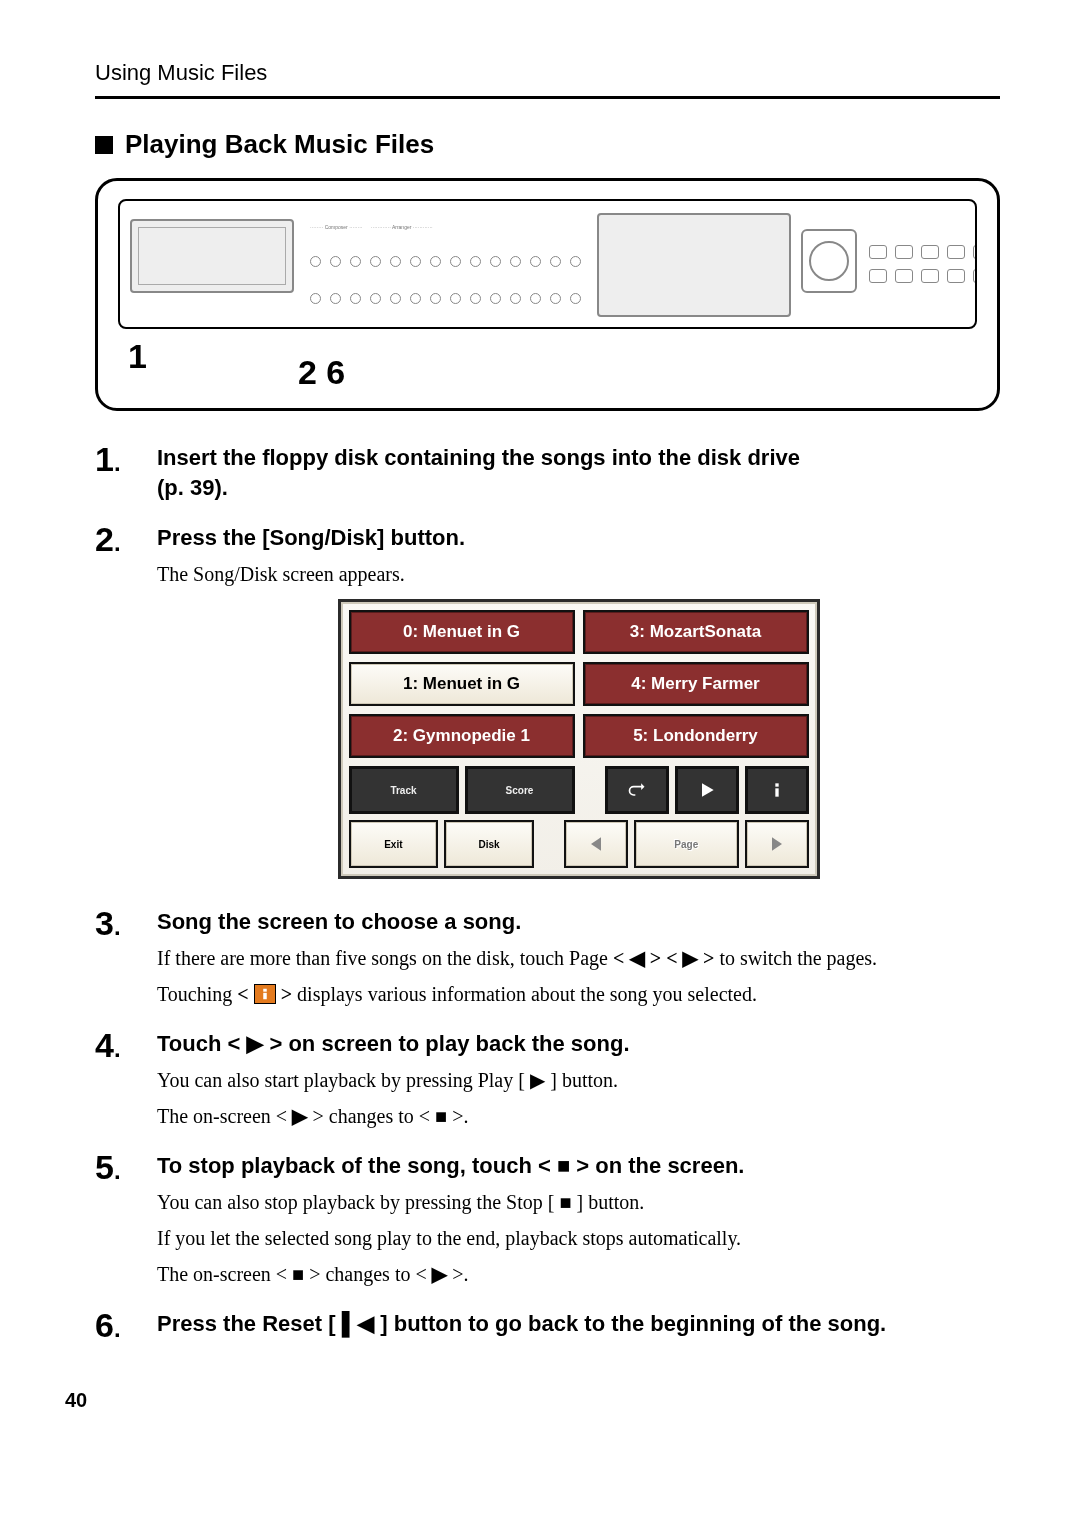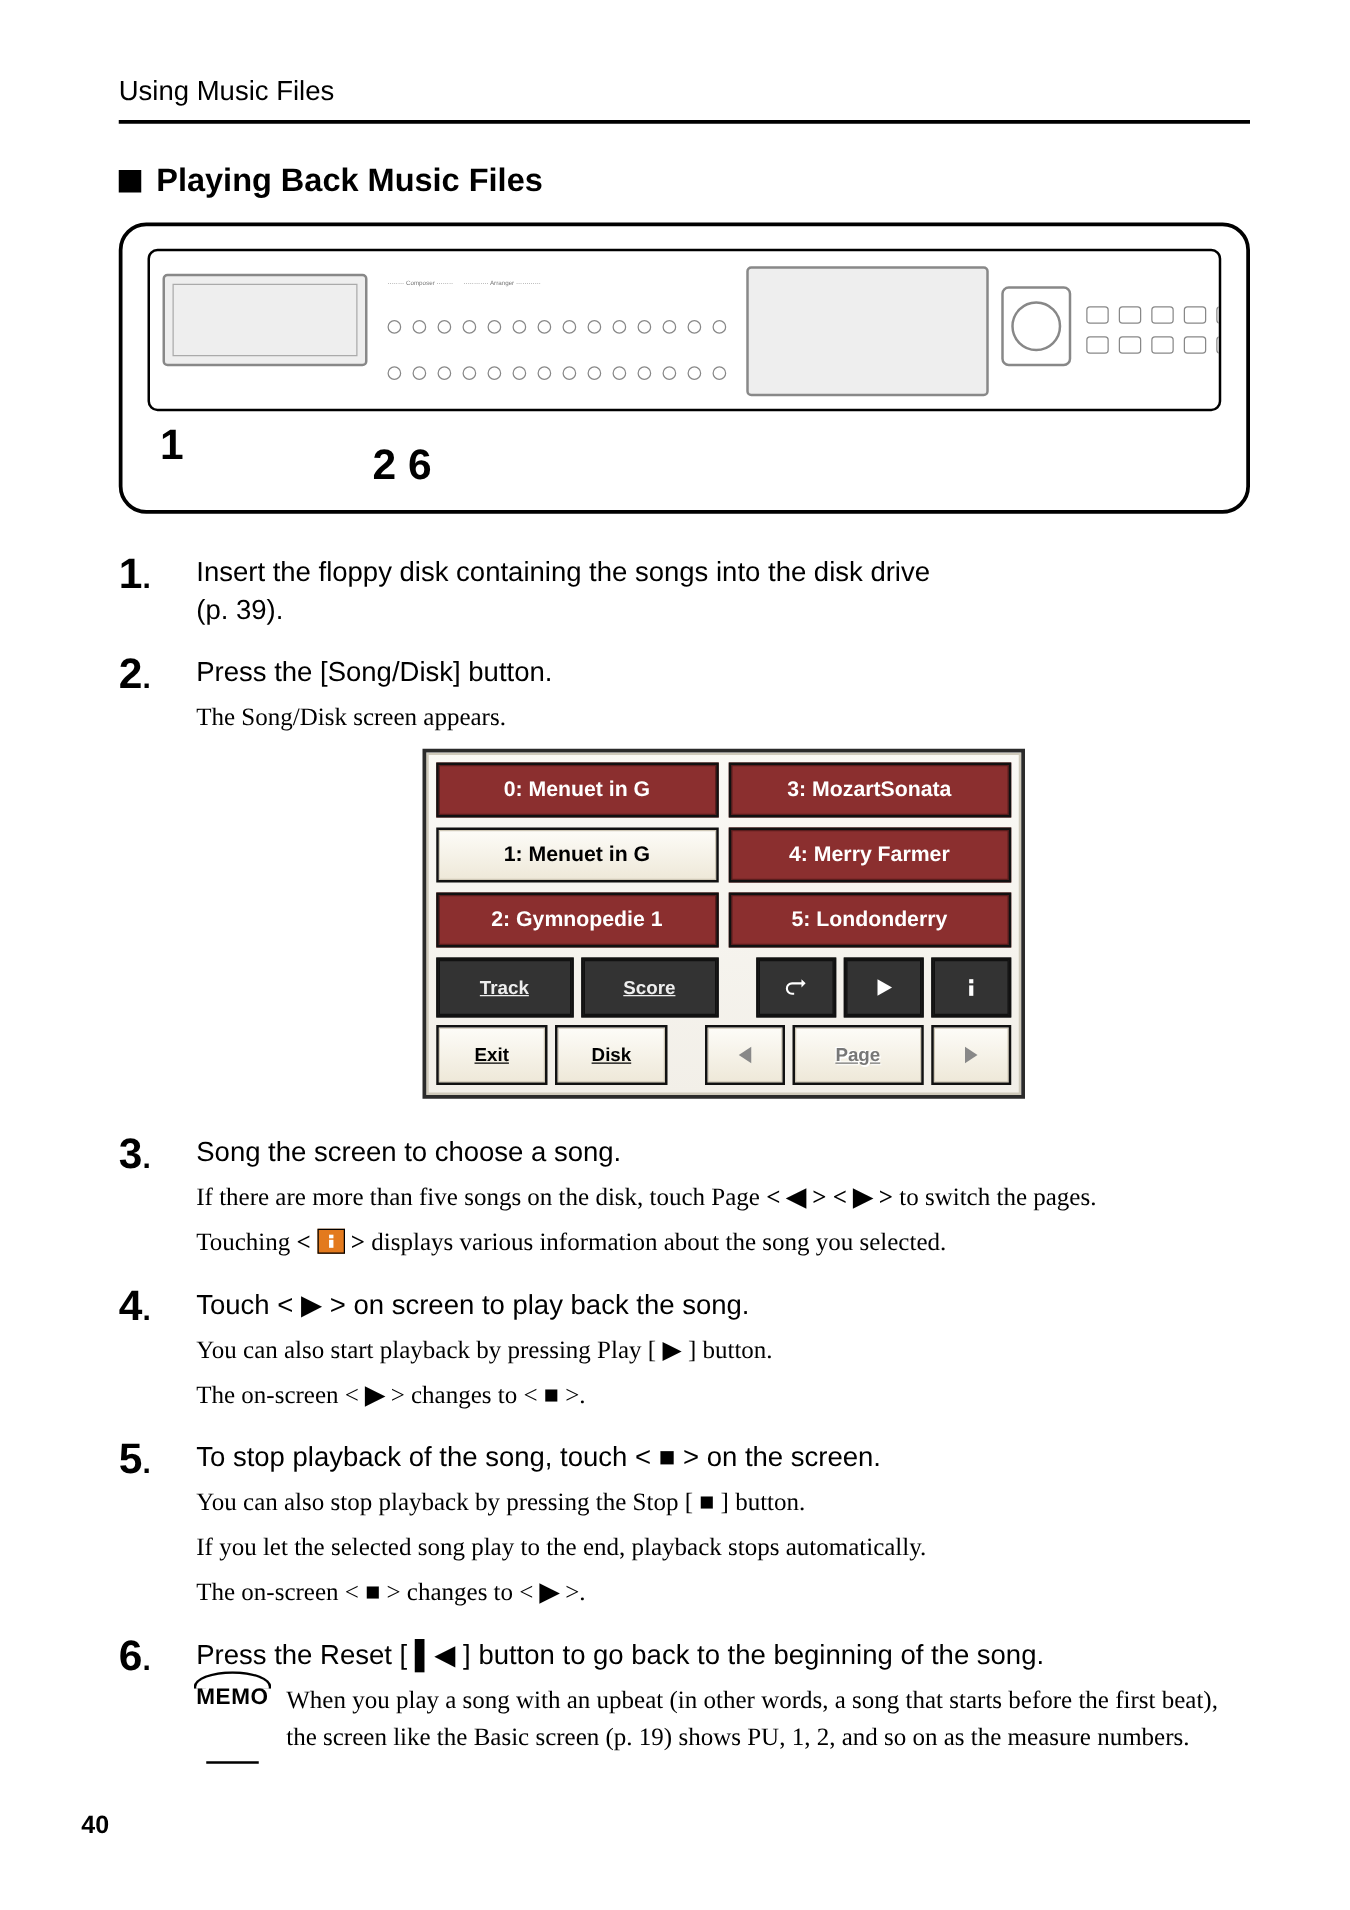--- a/index.html
+++ b/index.html
@@ -105,21 +105,21 @@
     font-size: 34px;
     width: 62px;
     flex: 0 0 62px;
     line-height: 32px;
     margin-left: -62px;
   }
   .step-num .dot-after { font-size: 24px; }
   .step-body { flex:1; }
   .step-head {
     font-family: Arial, Helvetica, sans-serif;
-    font-weight: normal;
+    font-weight: bold;
     font-size: 22px;
     line-height: 30px;
   }
   .step-text {
     font-size: 20px;
     line-height: 30px;
     margin-top: 6px;
   }
   .memo-row { display:flex; gap:14px; margin-top: 6px;}
   .memo-badge {
@@ -171,29 +171,28 @@
     color: #fff;
     box-shadow: inset 0 0 0 1px #5a1c1c;
   }
   .sim-row {
     display:flex;
     gap:6px;
   }
   .pill {
     border: 2px solid #111;
     padding: 7px 6px;
-    font-size: 15px;
+    font-size: 10px;
     font-weight: bold;
     text-align: left;
     flex:1;
     background: linear-gradient(#fdfcf8,#eee8d8);
     box-shadow: inset 0 0 0 1px #cfc8b6;
     display:flex; align-items:center; justify-content:center;
     min-height:30px;
-    text-decoration:underline;
   }
   .pill.dark { background:#333; color:#eee; box-shadow: inset 0 0 0 1px #111;}
   .pill svg { width:20px; height:20px; }
   .pill.sm { flex:0 0 48px; }
   .pill.nav { flex:0 0 48px; }
   .pill.label-g { color:#777; text-shadow:1px 1px 0 #fff, -1px -1px 0 #fff; font-weight:900;}
   .sim-row.spaced { margin-top:6px;}
   .page-num {
     font-family: Arial, Helvetica, sans-serif;
     font-weight: bold;
@@ -410,23 +409,19 @@
       </div>
     </div>
 
     <div class="step">
       <div class="step-num"><span>6</span><span class="dot-after">.</span></div>
       <div class="step-body">
         <div class="step-head">
           <span>Press the Reset [ </span><span class="u-icon">▌◀</span><span> ] button to go back to the beginning of the song.</span>
         </div>
 
-        <div class="memo-row">
-          <div class="memo-badge">MEMO</div>
-          <div class="memo-text">When you play a song with an upbeat (in other words, a song that starts before the first beat), the screen like the Basic screen (p. 19) shows PU, 1, 2, and so on as the measure numbers.</div>
-        </div>
       </div>
     </div>
 
   </div>
 
   <div class="page-num">40</div>
 </div>
 
 </body></html>

